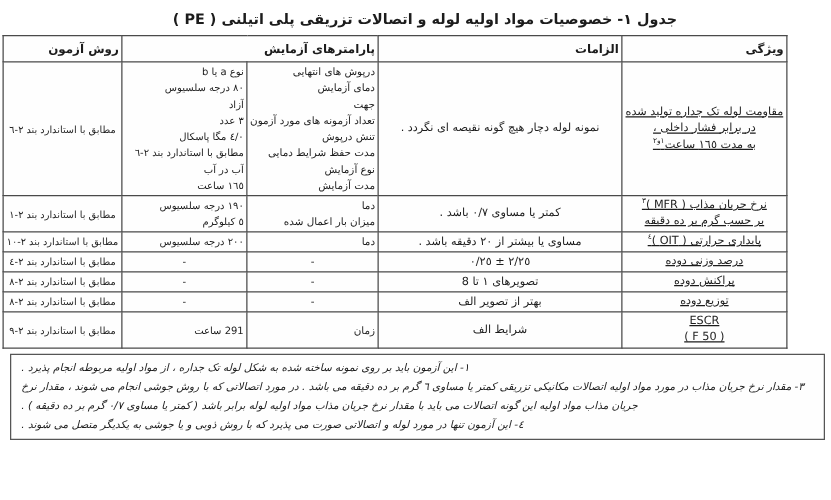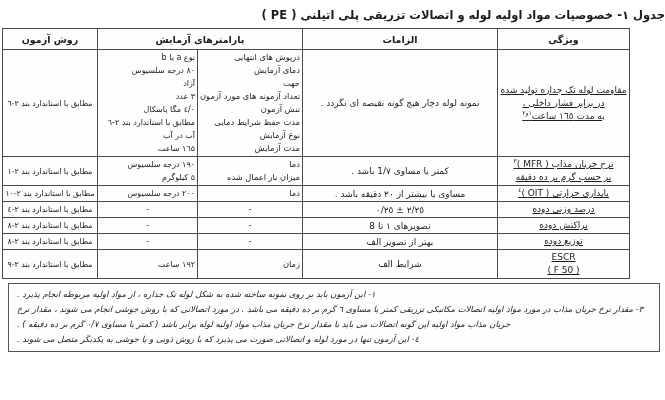--- a/index.html
+++ b/index.html
@@ -3,36 +3,36 @@
 <meta charset="utf-8">
 <style>
   html,body{margin:0;padding:0;background:#ffffff;}
   body{
     width:665px;height:400px;overflow:hidden;
     font-family:"DejaVu Sans",sans-serif;
     color:#1c1c1c;
   }
   .page{direction:rtl;padding-top:6px;}
   .title{
-    font-size:11.5px;font-weight:bold;
+    text-align:center;font-size:11.5px;font-weight:bold;
     margin:2px 0 6px 0;letter-spacing:0;padding-left:15px;
   }
   table.main{
     border-collapse:collapse;table-layout:fixed;
     margin:0 3px 0 0;width:627px;
     margin-right:35px;
   }
   
   table.main td, table.main th{
     border:1px solid #4a4a4a;
     vertical-align:middle;
     padding:1px 2px;
     background:#fefefe;
   }
-  th{font-size:9.5px;font-weight:bold;text-align:center;height:18px;}
+  th{font-size:9.5px;font-weight:bold;text-align:right;height:18px;}
   td.property{font-size:9px;text-align:center;line-height:13px;text-decoration:underline;}
   td.requirement{font-size:9px;text-align:center;line-height:12px;}
   td.method{font-size:7.8px;text-align:center;white-space:nowrap;overflow:hidden;}
   td.plabel,td.pvalue{padding:1px 3px;vertical-align:middle;}
   .pline{
     line-height:13px;height:13px;white-space:nowrap;overflow:hidden;
     font-size:8.3px;
   }
   td.pvalue .pline{font-size:8px;}
   .dash{text-align:center;}
@@ -77,21 +77,21 @@
             <div>مقاومت لوله تک جداره تولید شده</div>
             <div>در برابر فشار داخلی ،</div>
             <div>به مدت ١٦٥ ساعت<sup>١و٢</sup></div>
           </td>
           <td class="requirement">نمونه لوله دچار هیچ گونه نقیصه ای نگردد .</td>
           <td class="plabel">
             <div class="pline">درپوش های انتهایی</div>
             <div class="pline">دمای آزمایش</div>
             <div class="pline">جهت</div>
             <div class="pline">تعداد آزمونه های مورد آزمون</div>
-            <div class="pline">تنش آزمون</div>
+            <div class="pline">تنش درپوش</div>
             <div class="pline">مدت حفظ شرایط دمایی</div>
             <div class="pline">نوع آزمایش</div>
             <div class="pline">مدت آزمایش</div>
           </td>
           <td class="pvalue">
             <div class="pline">نوع a یا b</div>
             <div class="pline">٨٠ درجه سلسیوس</div>
             <div class="pline">آزاد</div>
             <div class="pline">٣ عدد</div>
             <div class="pline">٤/٠ مگا پاسکال</div>
@@ -99,21 +99,21 @@
             <div class="pline">آب در آب</div>
             <div class="pline">١٦٥ ساعت</div>
           </td>
           <td class="method">مطابق با استاندارد بند ٢-٦</td>
         </tr>
         <tr>
           <td class="property">
             <div>نرخ جریان مذاب ( MFR )<sup>٣</sup></div>
             <div>بر حسب گرم بر ده دقیقه</div>
           </td>
-          <td class="requirement">کمتر یا مساوی 1/٧ باشد .</td>
+          <td class="requirement">کمتر یا مساوی ٠/٧ باشد .</td>
           <td class="plabel">
             <div class="pline">دما</div>
             <div class="pline">میزان بار اعمال شده</div>
           </td>
           <td class="pvalue">
             <div class="pline">١٩٠ درجه سلسیوس</div>
             <div class="pline">٥ کیلوگرم</div>
           </td>
           <td class="method">مطابق با استاندارد بند ٢-١</td>
         </tr>
@@ -172,21 +172,21 @@
         <tr>
           <td class="property">
             <div class="ltr">ESCR</div>
             <div class="ltr">( F 50 )</div>
           </td>
           <td class="requirement">شرایط الف</td>
           <td class="plabel">
             <div class="pline">زمان</div>
           </td>
           <td class="pvalue">
-            <div class="pline">١٩٢ ساعت</div>
+            <div class="pline">291 ساعت</div>
           </td>
           <td class="method">مطابق با استاندارد بند ٢-٩</td>
         </tr>
       </tbody>
   </table>
 
   <div class="footbox">
     <p>١- این آزمون باید بر روی نمونه ساخته شده به شکل لوله تک جداره ، از مواد اولیه مربوطه انجام پذیرد .</p>
     <p>٣- مقدار نرخ جریان مذاب در مورد مواد اولیه اتصالات مکانیکی تزریقی کمتر یا مساوی ٦ گرم بر ده دقیقه می باشد . در مورد اتصالاتی که با روش جوشی انجام می شوند ، مقدار نرخ جریان مذاب مواد اولیه این گونه اتصالات می باید با مقدار نرخ جریان مذاب مواد اولیه لوله برابر باشد ( کمتر یا مساوی ٠/٧ گرم بر ده دقیقه ) .</p>
     <p>٤- این آزمون تنها در مورد لوله و اتصالاتی صورت می پذیرد که با روش ذوبی و یا جوشی به یکدیگر متصل می شوند .</p>

